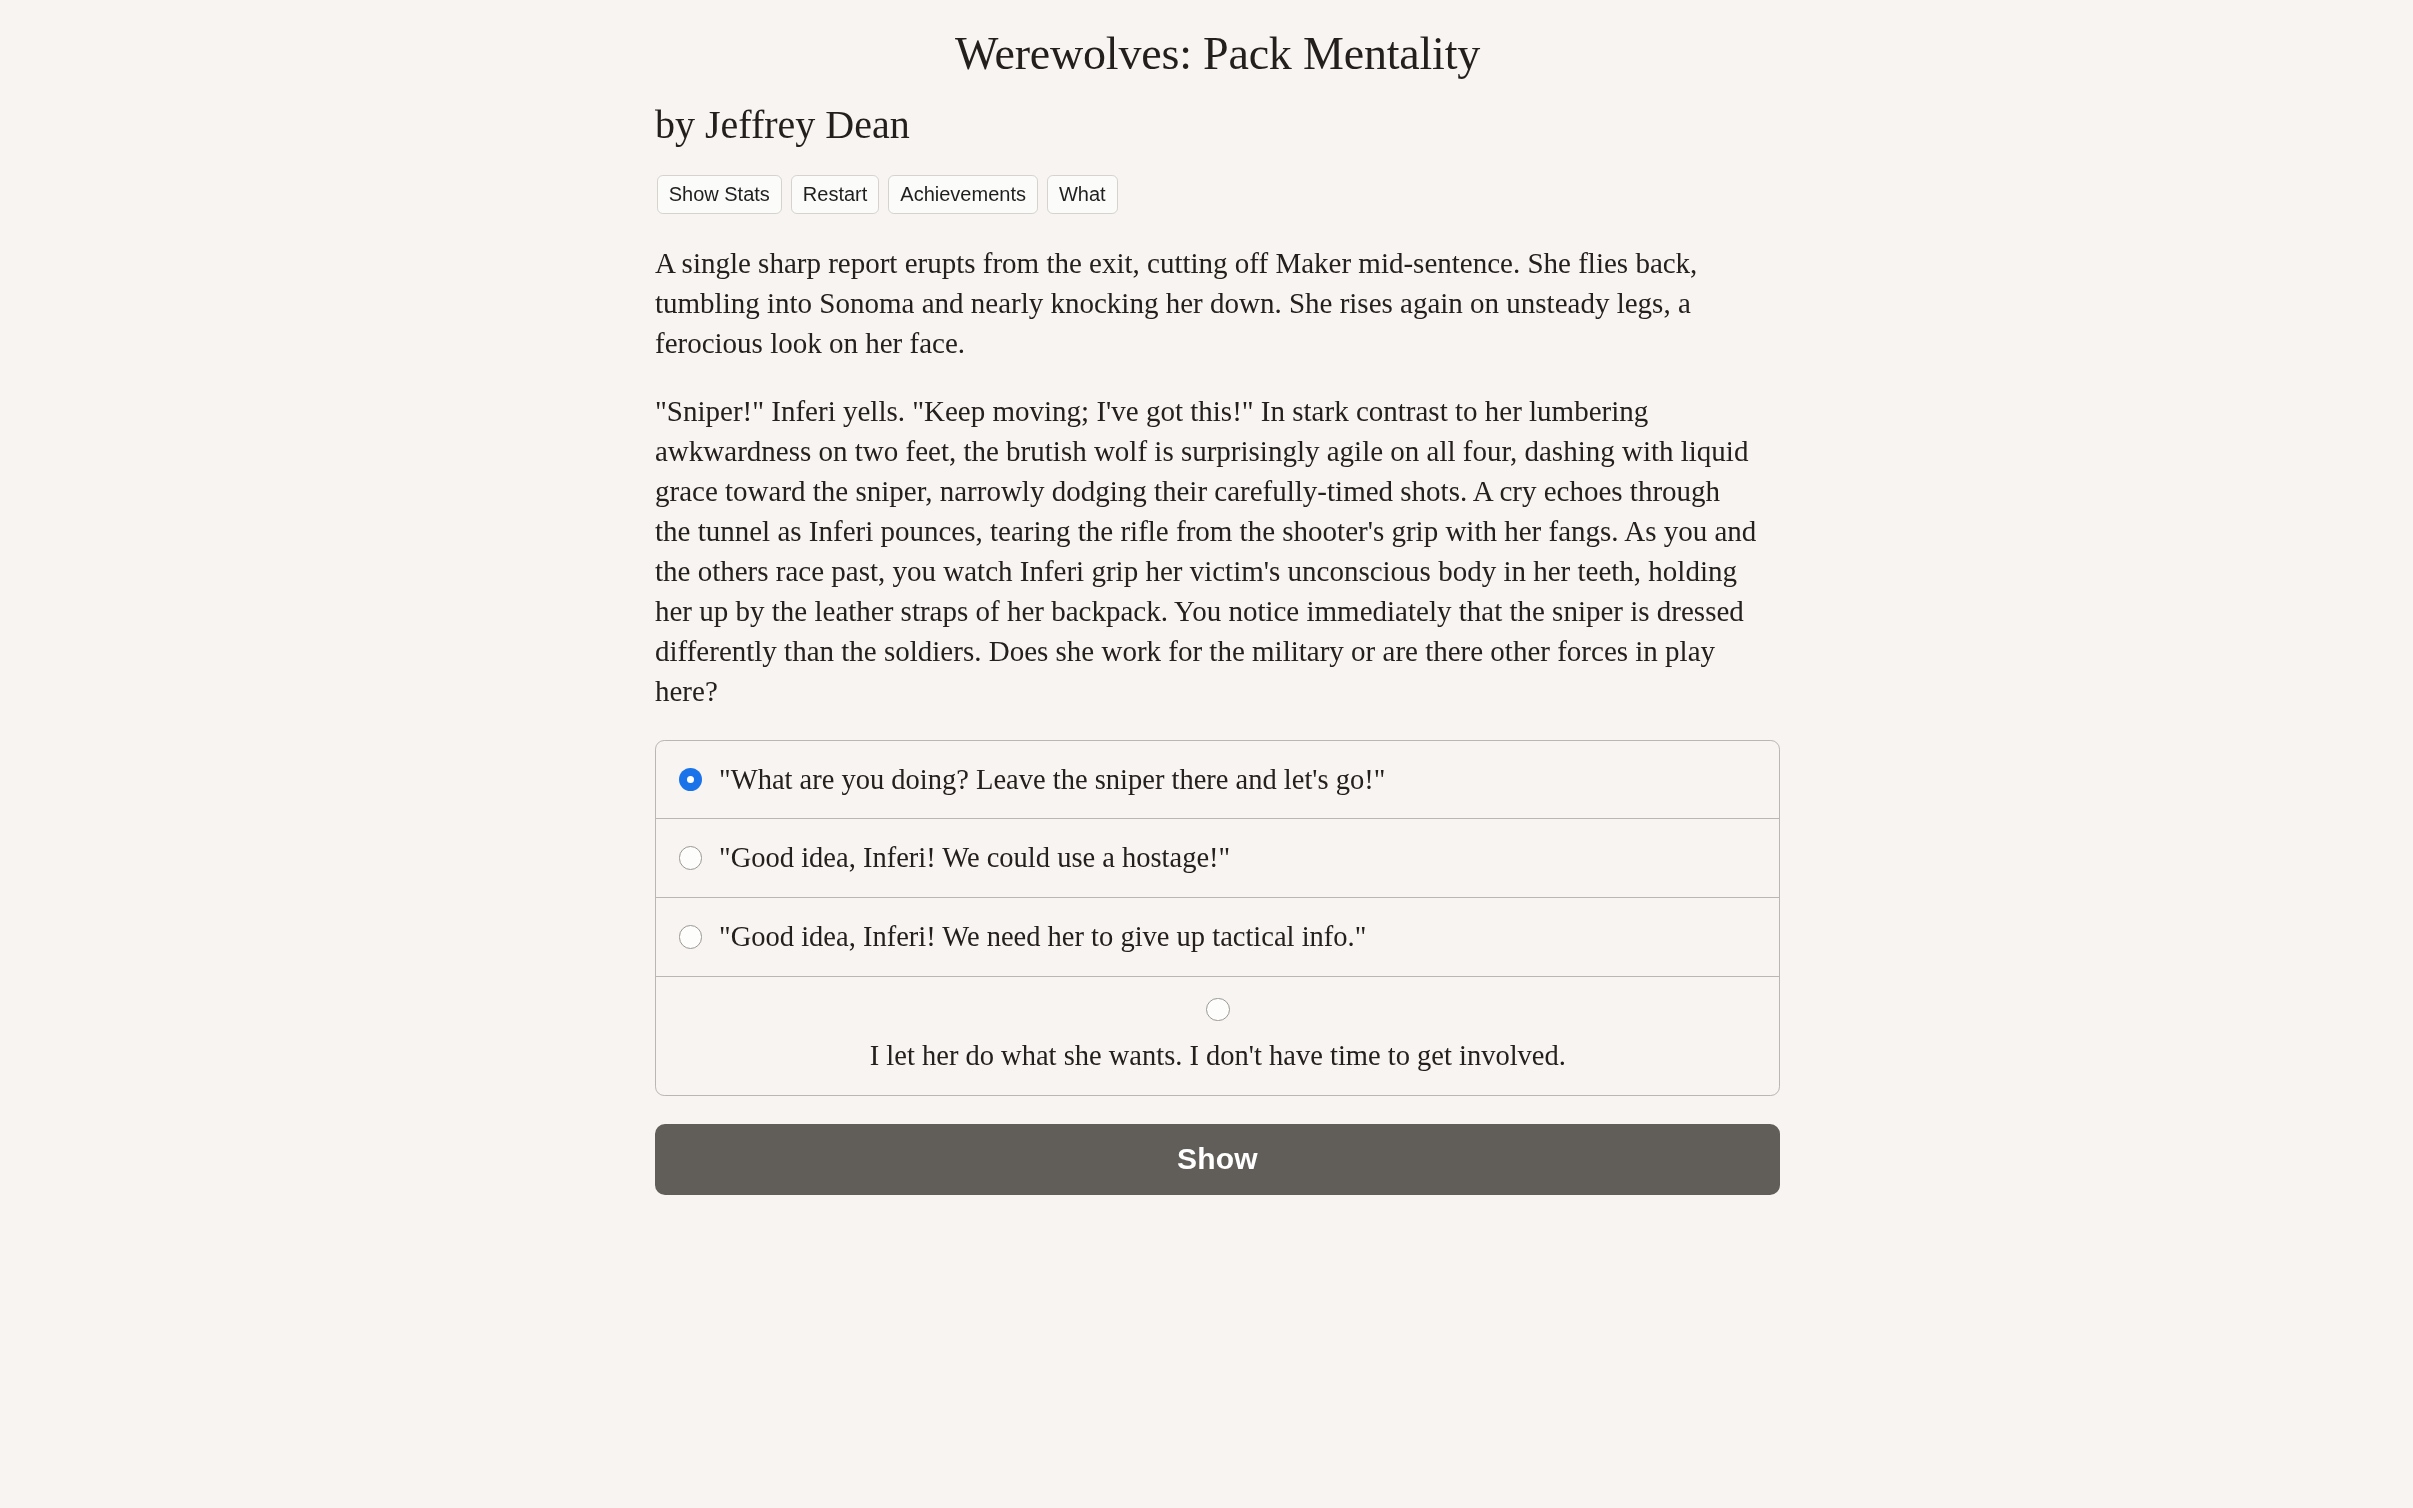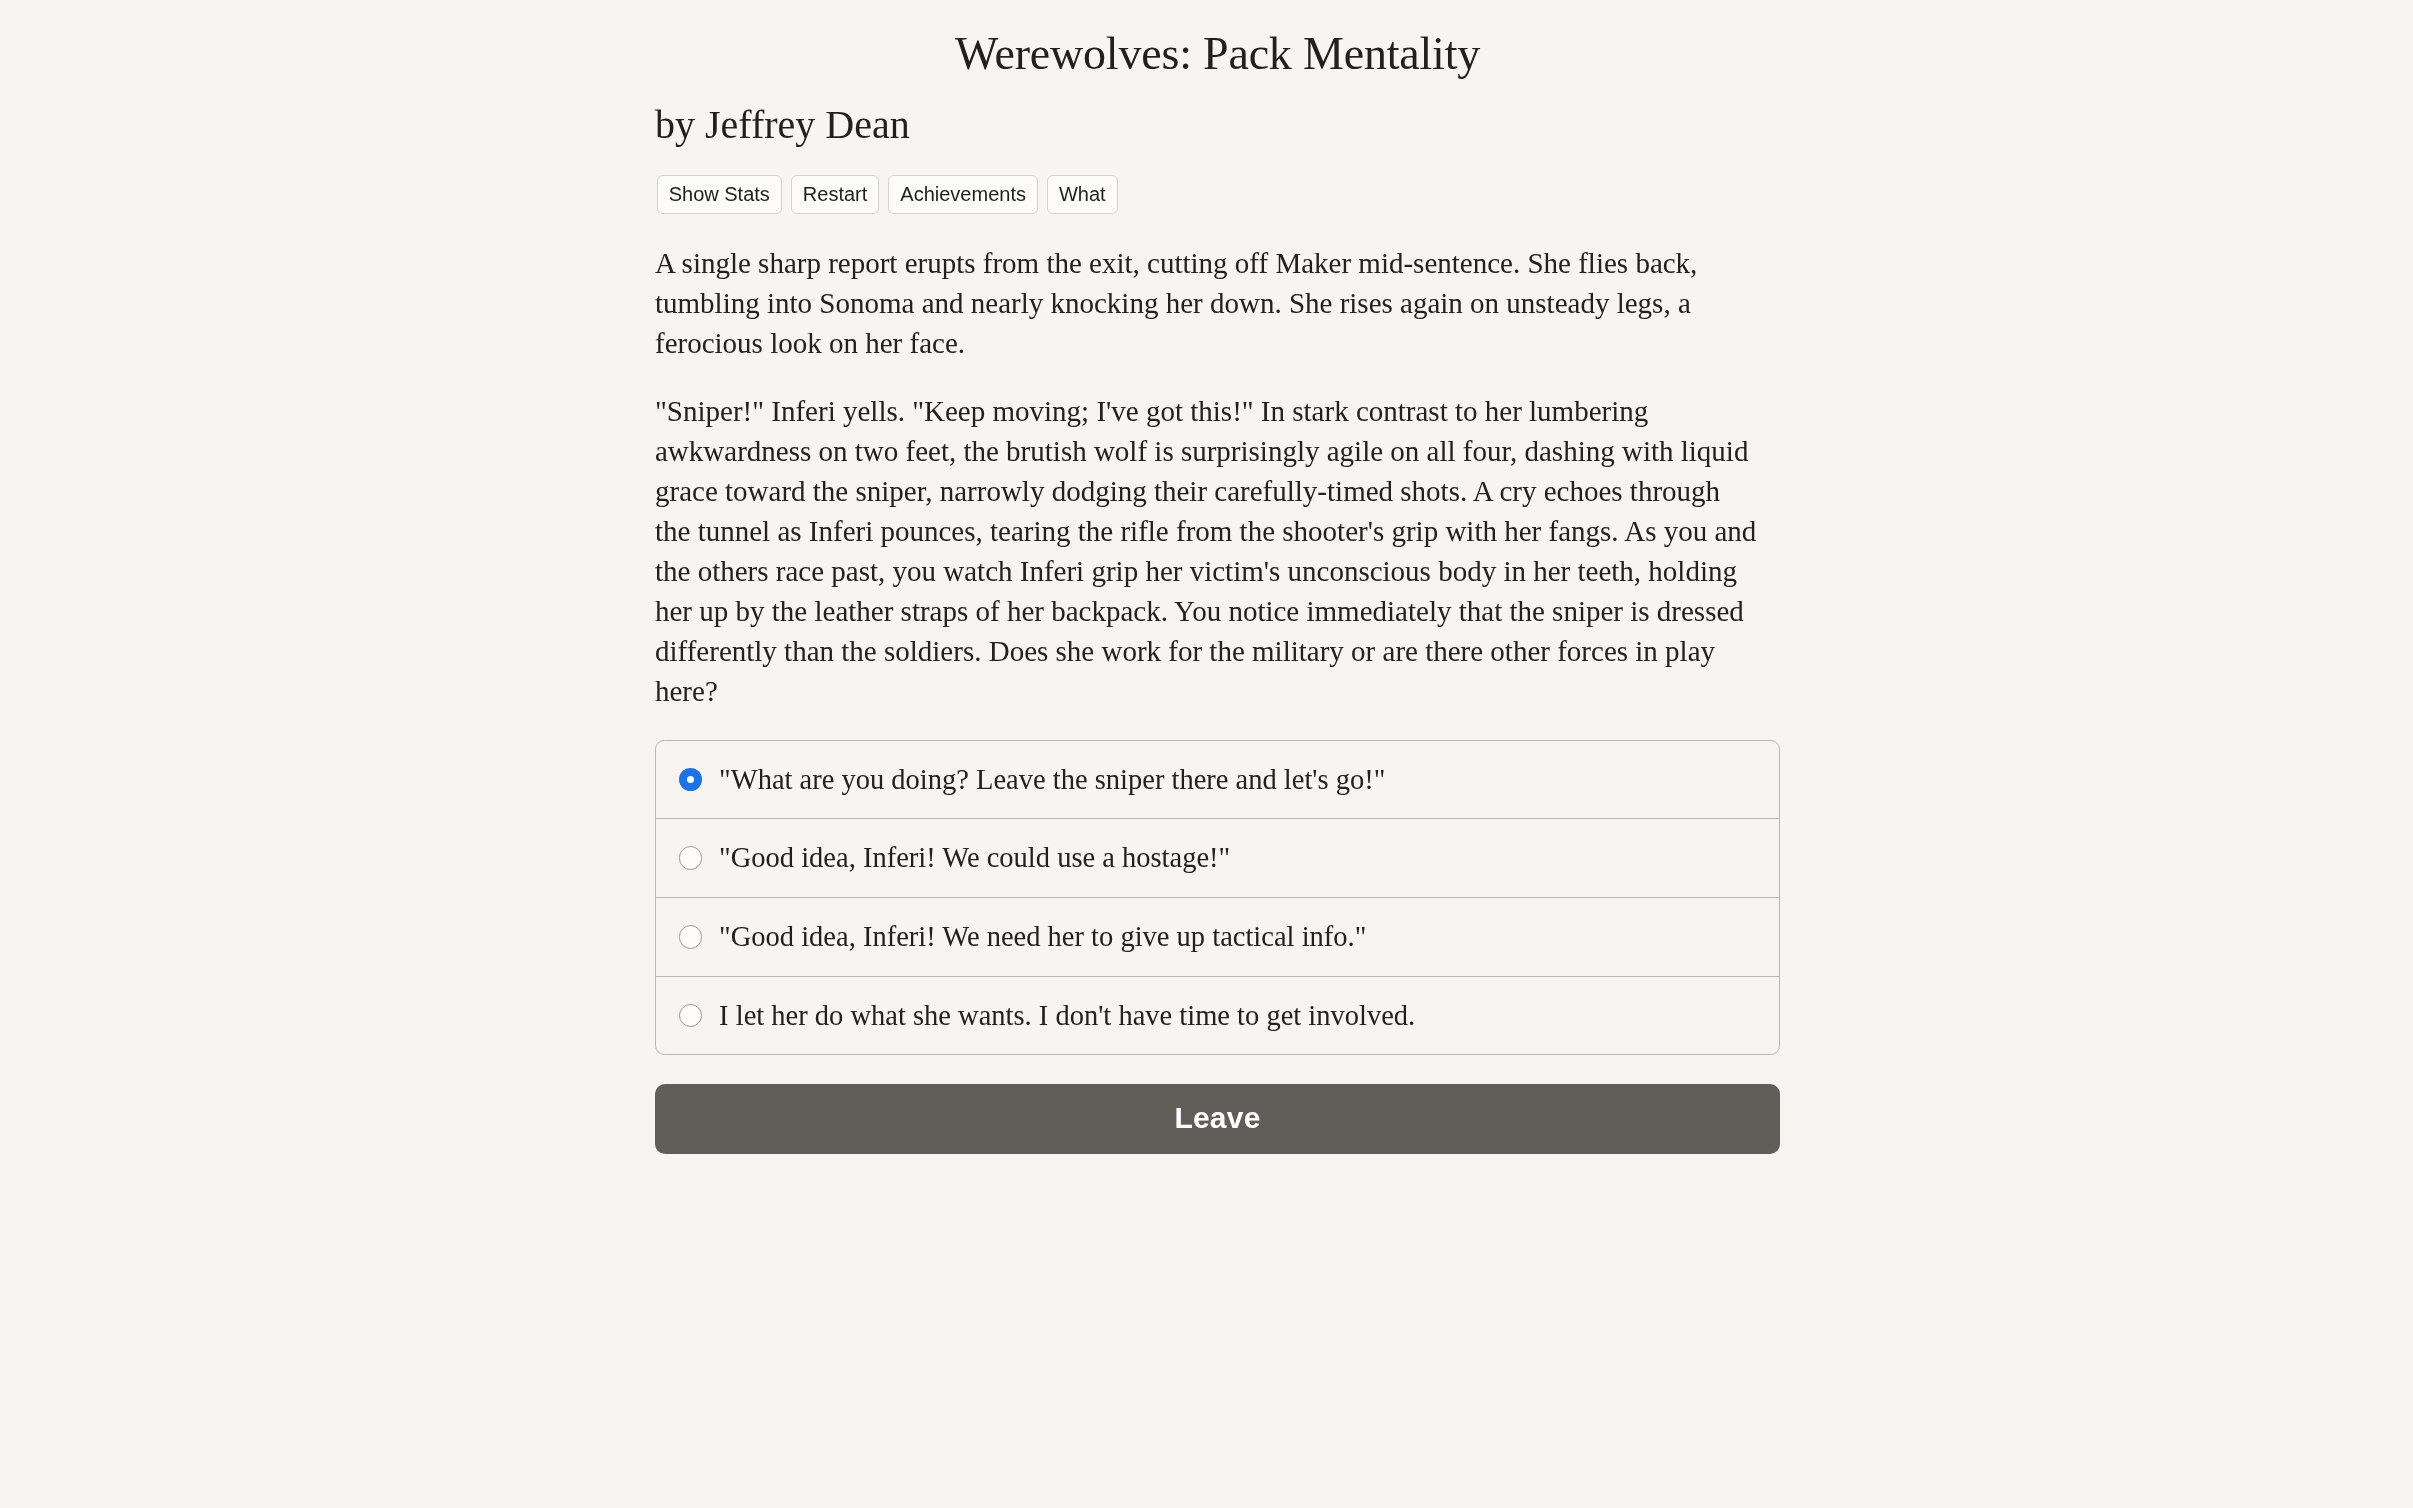--- a/index.html
+++ b/index.html
@@ -96,21 +96,21 @@
   .choice {
     display: flex;
     align-items: center;
     gap: 17px;
     padding: 21px 22px 21px 22.6px;
     border-bottom: 1.3px solid #b9b7b4;
     cursor: pointer;
     min-height: 45px;
     box-sizing: border-box;
   }
-  .choice:last-child { border-bottom: none; }
+  .choice:last-child { border-bottom: none; flex-direction: column; }
 
   .radio {
     flex: 0 0 auto;
     width: 23.5px;
     height: 23.5px;
     border-radius: 50%;
     box-sizing: border-box;
     background: #fdfdfc;
     border: 1.5px solid #9b9894;
     position: relative;
@@ -190,17 +190,17 @@
       <label class="choice">
         <span class="radio"></span>
         <span class="choice-label">"Good idea, Inferi! We need her to give up tactical info."</span>
       </label>
       <label class="choice">
         <span class="radio"></span>
         <span class="choice-label">I let her do what she wants. I don't have time to get involved.</span>
       </label>
     </form>
 
-    <button class="next-button">Leave</button>
+    <button class="next-button">Show</button>
 
   </div>
 </div>
 
 
 </body></html>

